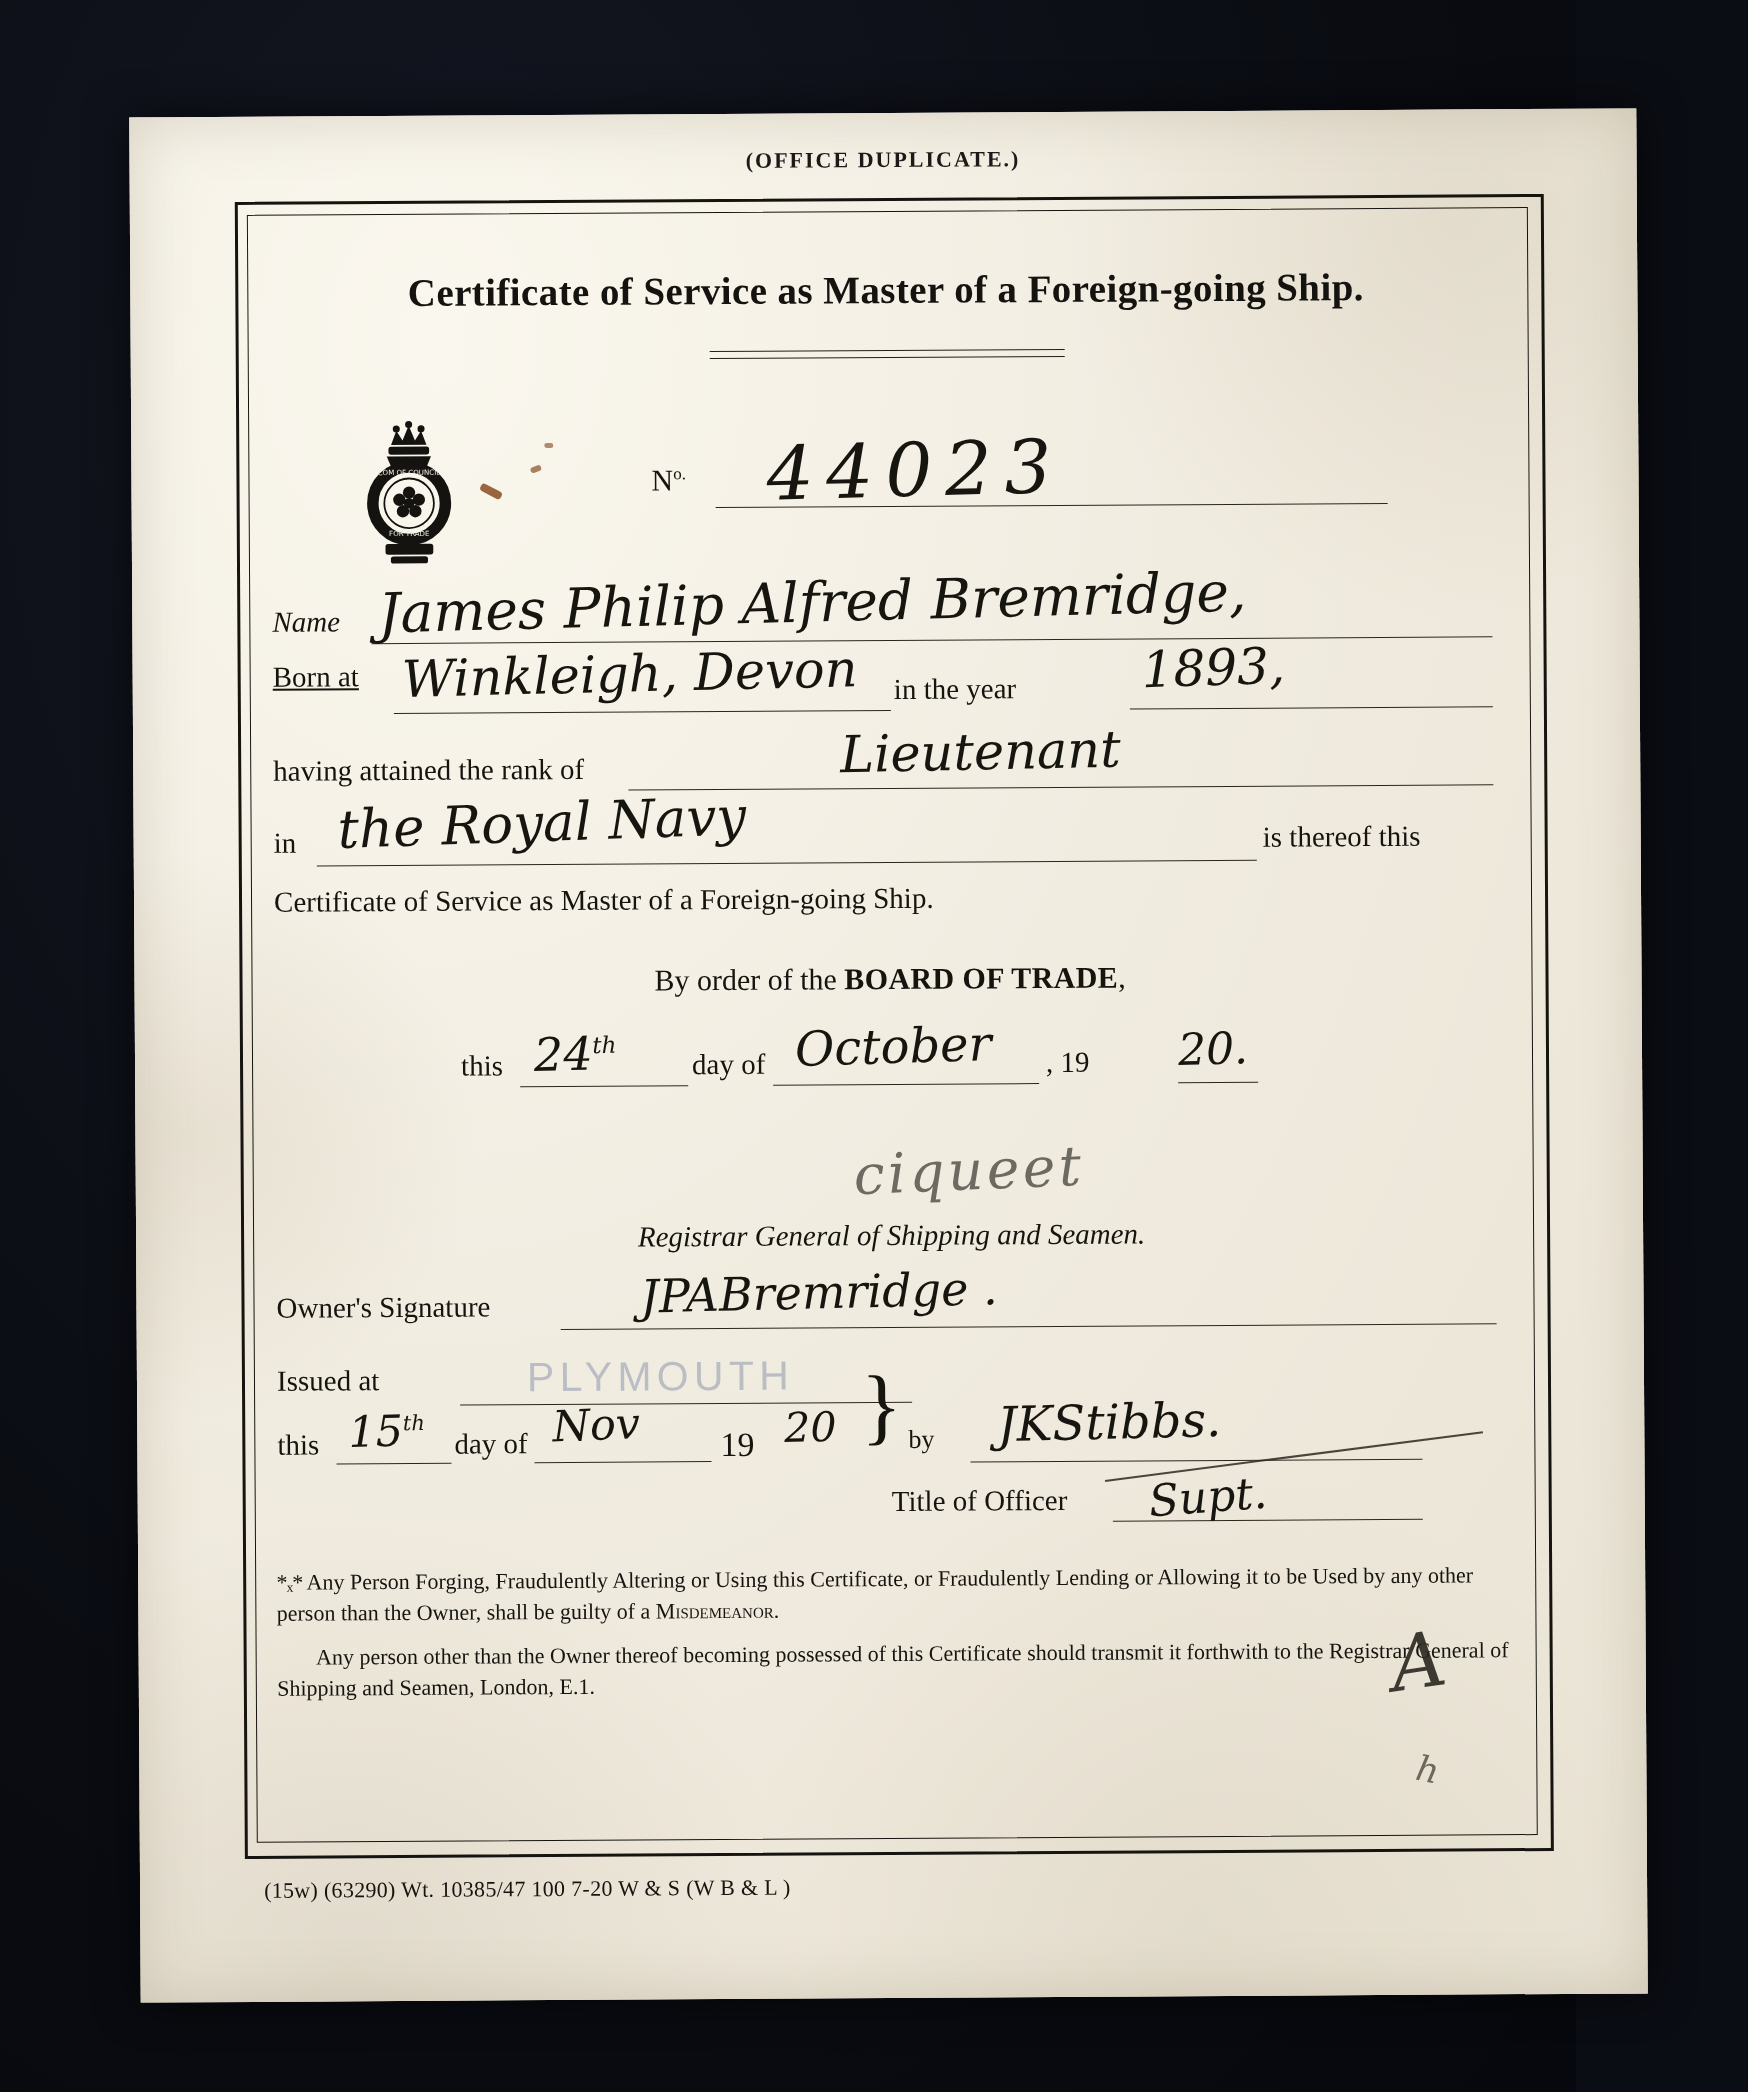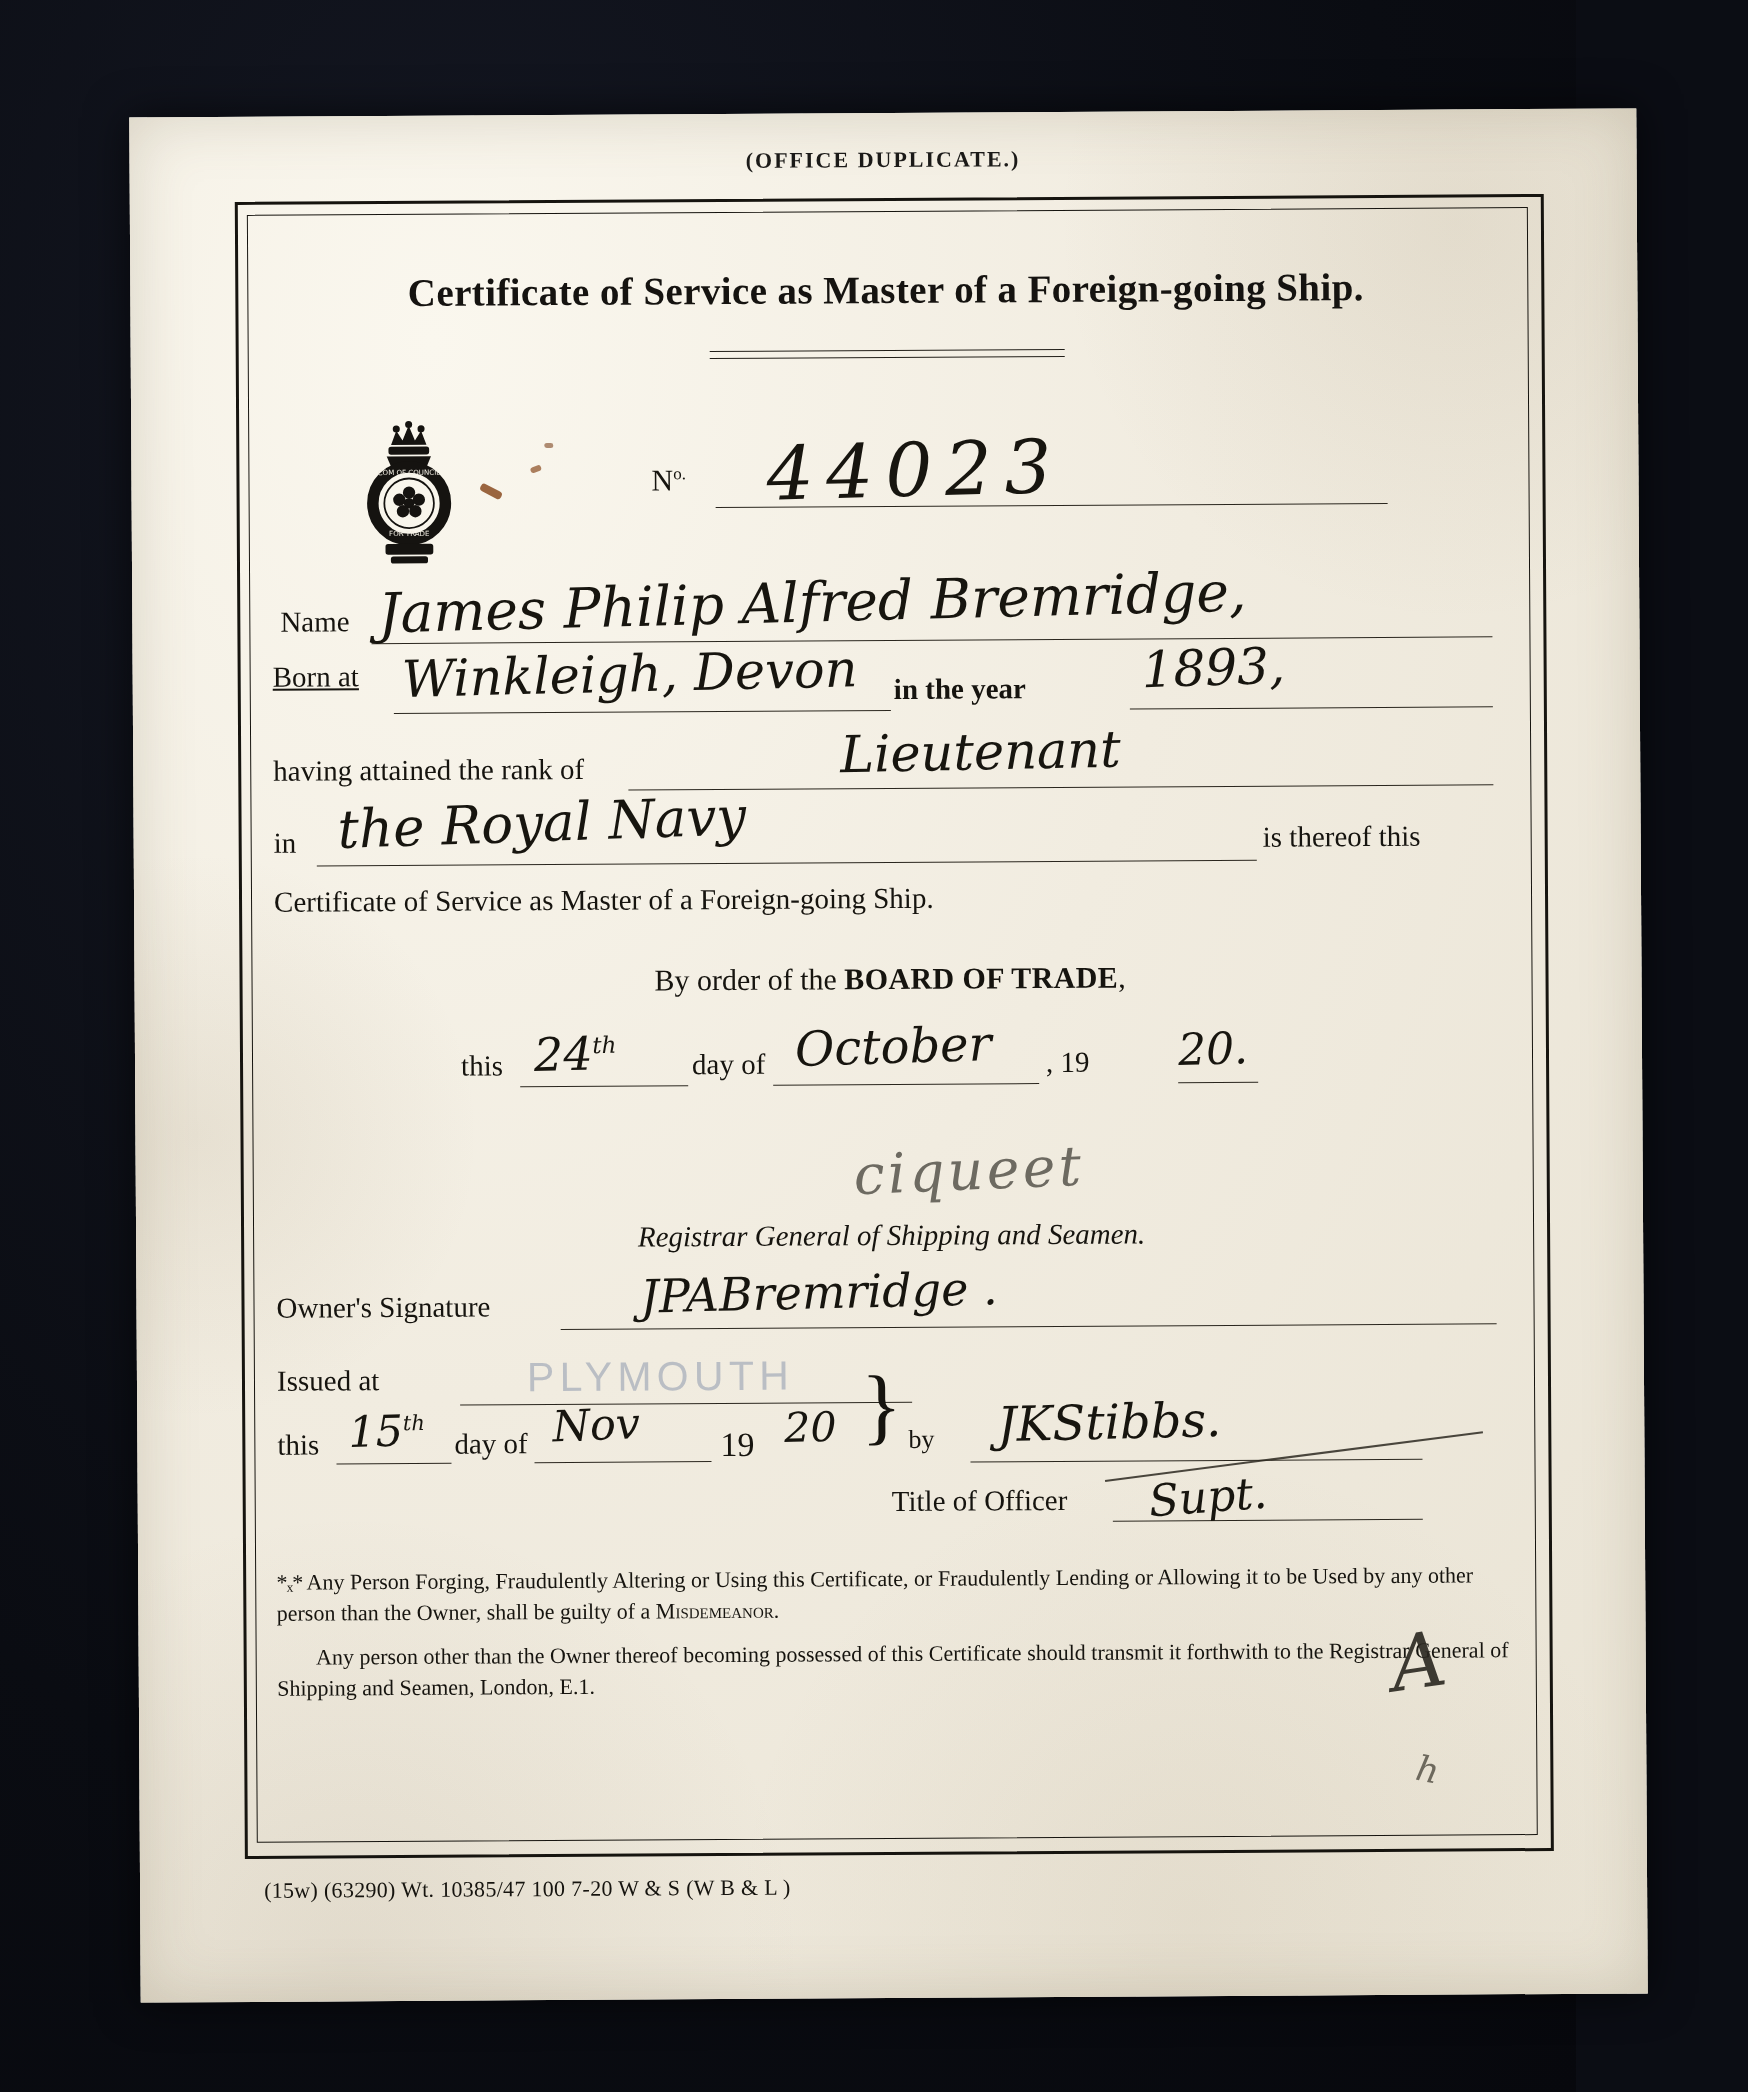--- a/index.html
+++ b/index.html
@@ -181,31 +181,31 @@
     color: #17150f;
     white-space: nowrap;
   }
   .line {
     position: absolute;
     border-bottom: 1.8px solid #2a261e;
   }
 
   
   .r-name { top: 355px; height: 71px; }
-  .r-name .lbl { position: absolute; left: 8px; top: 21px; }
+  .r-name .lbl { position: absolute; left: 0; top: 21px; font-style: italic; }
   .r-name .line { left: 99px; right: 12.4px; top: 59px; }
   .r-name .hand {
     position: absolute; left: 106px; top: -10.6px;
     font-size: 55px; transform: rotate(-1.1deg);
   }
 
   
   .r-born { top: 424px; height: 73px; }
   .r-born .l1 { position: absolute; left: 0; top: 7px; text-decoration: underline; }
-  .r-born .l2 { position: absolute; left: 621px; top: 23px; font-weight: bold; }
+  .r-born .l2 { position: absolute; left: 621px; top: 23px; }
   .r-born .line1 { left: 121px; width: 497px; top: 60px; }
   .r-born .line2 { left: 857px; right: 12.4px; top: 60px; }
   .r-born .h1 {
     position: absolute; left: 129px; top: -7px;
     font-size: 51px; transform: rotate(-1deg);
   }
   .r-born .h2 {
     position: absolute; left: 869px; top: -8.9px;
     font-size: 50px; transform: rotate(-1.4deg);
   }

